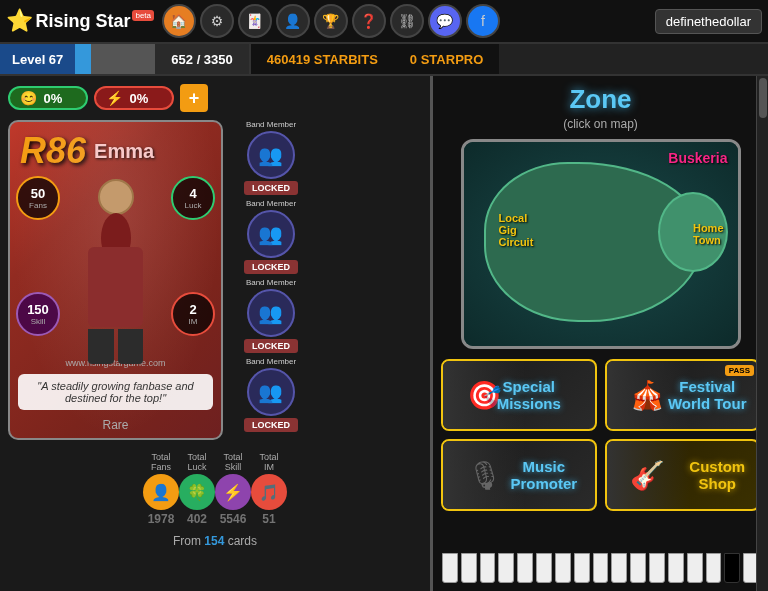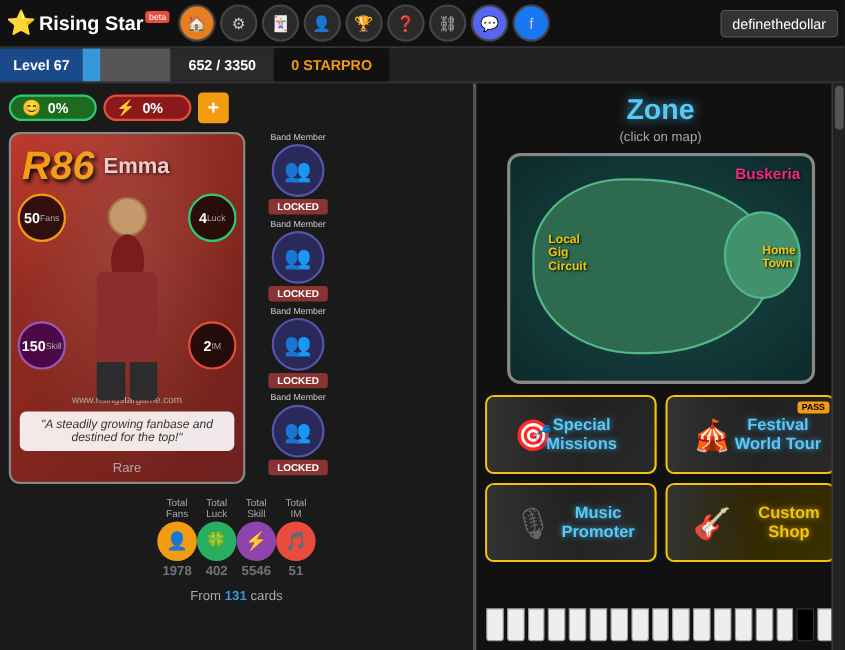--- a/index.html
+++ b/index.html
@@ -283,21 +283,21 @@
       flex: 1;
       background: #2c2c2c;
       border-radius: 0 0 4px 4px;
     }
     .stat-badge {
       background: rgba(0,0,0,0.7);
       border-radius: 50%;
       width: 44px;
       height: 44px;
       display: flex;
-      flex-direction: row;
+      flex-direction: column;
       align-items: center;
       justify-content: center;
       border: 2px solid #f39c12;
     }
     .stat-badge.fans { border-color: #f39c12; }
     .stat-num { font-size: 13px; font-weight: bold; color: #fff; }
     .stat-lbl { font-size: 8px; color: #aaa; }
     .card-website {
       text-align: center;
       font-size: 9px;
@@ -612,20 +612,23 @@
   <div class="nav-icon" style="background:#1877F2;">f</div>
   <div class="user-badge">definethedollar</div>
 </div>
 
 <div class="level-bar">
   <div class="level-label">Level 67</div>
   <div class="level-progress-bg">
     <div class="level-progress-fill"></div>
   </div>
   <div class="level-xp">652 / 3350</div>
+  <div class="starbits">
+    <span>460419</span>&nbsp;<span>STARBITS</span>
+  </div>
   <div class="starpro">
     <span>0</span>&nbsp;<span>STARPRO</span>
   </div>
 </div>
 
 <div class="main-layout">
 
   <div class="left-panel">
 
     <div class="status-bars">
@@ -731,21 +734,21 @@
         <span class="total-value">5546</span>
       </div>
       <div class="total-item">
         <span class="total-label-row">Total<br>IM</span>
         <div class="total-icon-circle im">🎵</div>
         <span class="total-value">51</span>
       </div>
     </div>
 
     <div class="from-cards">
-      From <span style="color:#3498db;font-weight:bold;">131</span> cards
+      From <span style="color:#3498db;font-weight:bold;">154</span> cards
     </div>
 
   </div>
 
   <div class="right-panel">
     <div class="zone-title">Zone</div>
     <div class="zone-subtitle">(click on map)</div>
 
     <div class="map-container">
       <div class="map-bg">

